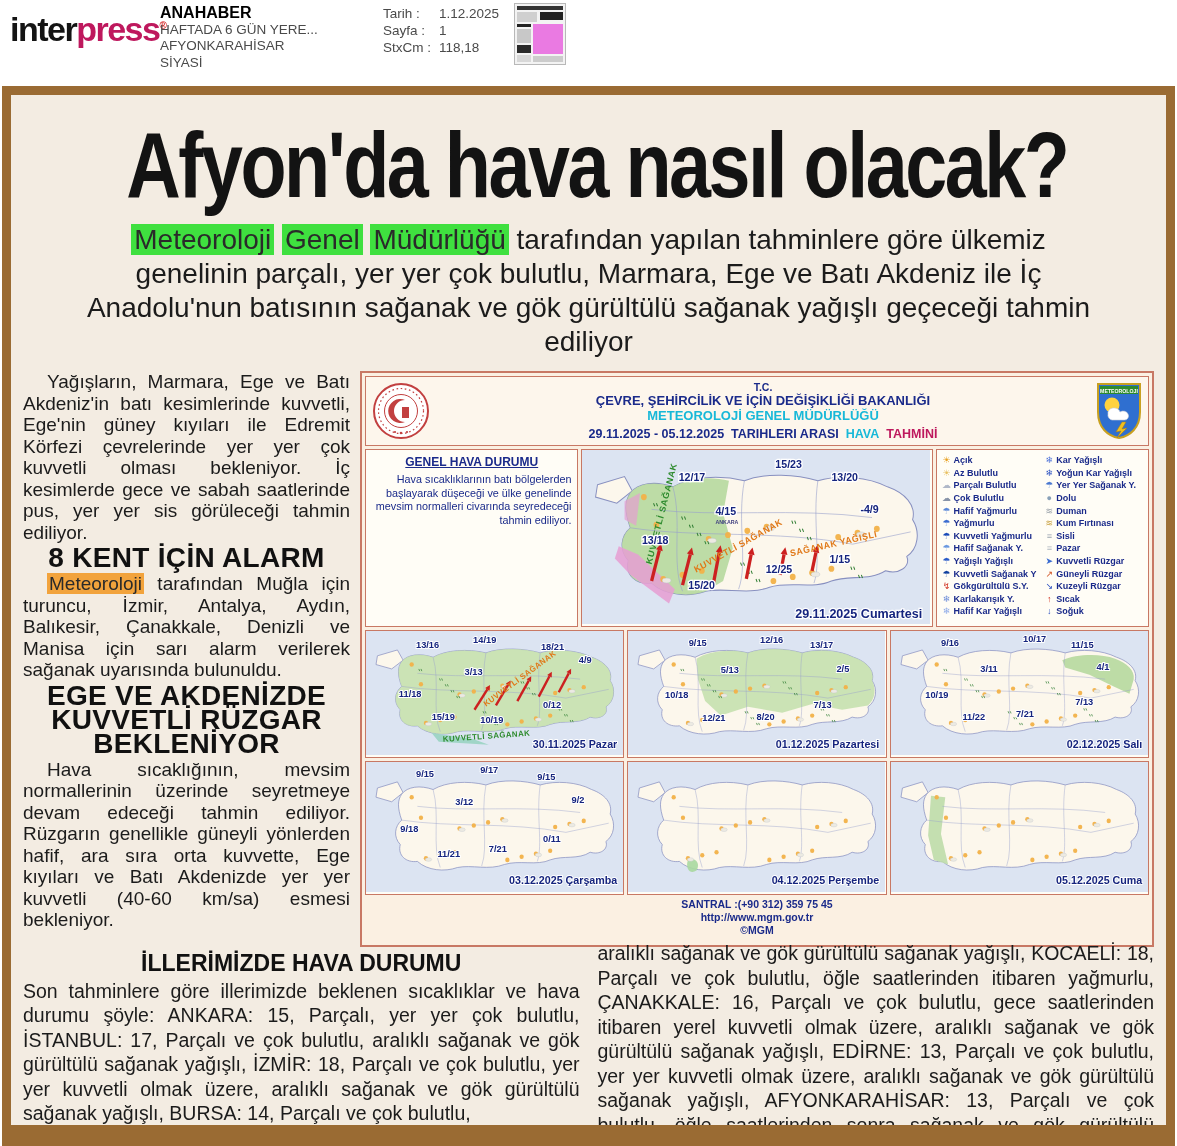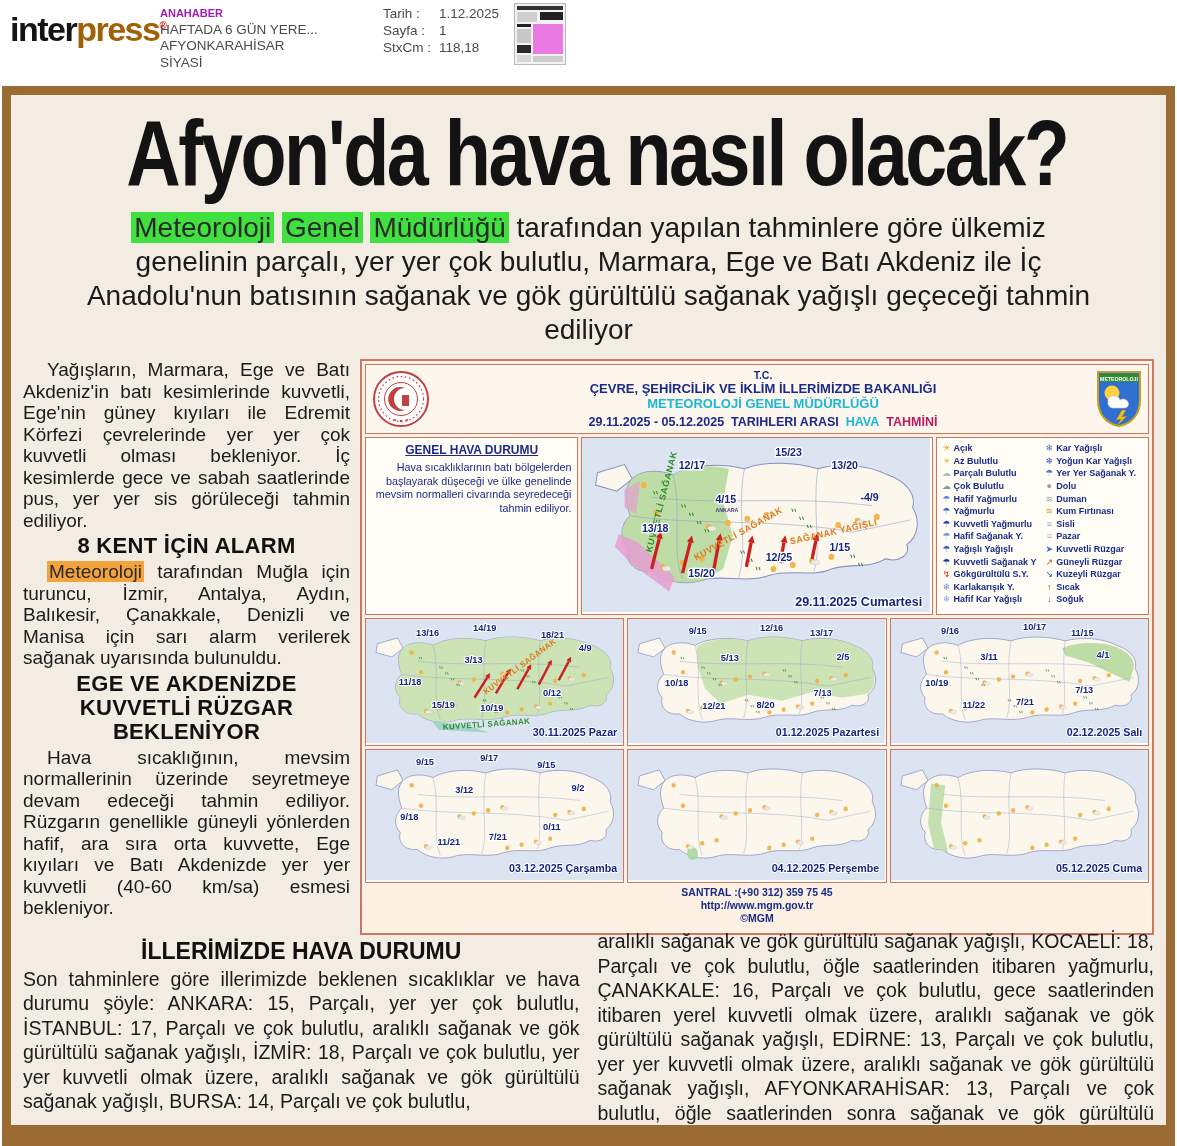--- a/index.html
+++ b/index.html
@@ -1,41 +1,41 @@
 <!DOCTYPE html>
 <html><head>
 <meta charset="utf-8">
 <style>
   html,body{margin:0;padding:0;background:#ffffff;}
   .page{position:relative;width:1177px;height:1146px;background:#ffffff;overflow:hidden;
         font-family:"Liberation Sans",sans-serif;}
   
   .clip-header{position:absolute;top:0;left:0;right:0;height:86px;background:#fff;}
   .ip-logo{position:absolute;left:10px;top:10px;font-size:34px;font-weight:bold;letter-spacing:-1.5px;}
-  .ip-black{color:#141414}.ip-red{color:#a16207}
+  .ip-black{color:#141414}.ip-red{color:#be185d}
   .ip-reg{font-size:10px;color:#d42020;vertical-align:super}
   .src{position:absolute;left:160px;top:5px;font-size:13.5px;color:#4a4a4a;line-height:16.5px;}
-  .src .src-name{font-weight:bold;color:#a21caf;font-size:11px;}
+  .src .src-name{font-weight:bold;color:#000000;font-size:16px;}
   .meta{position:absolute;left:383px;top:5px;font-size:13.5px;color:#4a4a4a;line-height:17px;}
   .meta-row{display:flex}.meta-lab{width:56px}.meta-val{}
   .thumb{position:absolute;left:514px;top:3px;}
   
   .frame{position:absolute;top:86px;left:2px;width:1173px;height:1060px;background:#f3ece2;
          border:9px solid #9a6b33;border-bottom-width:21px;box-sizing:border-box;}
-  .inner{position:relative;width:100%;height:100%;padding:8px 12px;box-sizing:border-box;overflow:hidden;}
+  .inner{position:relative;width:100%;height:100%;padding:20px 12px;box-sizing:border-box;overflow:hidden;}
   .headline{text-align:center;margin:2px 0 4px;height:102px;}
   .headline span{display:inline-block;font-size:92px;font-weight:bold;color:#131313;letter-spacing:-3px;
                  transform:scaleX(0.82);transform-origin:center;white-space:nowrap;line-height:1.05;}
   .lede{font-size:28px;line-height:34px;color:#1b1b1b;text-align:center;margin:0 58px 12px;}
   .hl-green{background:#3fe03f;color:#2a2a2a;padding:0 3px;}
   .hl-orange{background:#f2a33c;color:#2a2a2a;padding:0 2px;}
   .body-row{display:flex;align-items:flex-start;}
   .leftcol{width:332px;margin-right:10px;font-size:19px;line-height:21.5px;color:#1b1b1b;text-align:justify;}
   .leftcol p{margin:0 0 2px;text-indent:24px;}
-  .leftcol h3{margin:3px 0;text-align:center;font-size:22px;color:#111;letter-spacing:.3px;line-height:24px;}
+  .leftcol h3{margin:3px 0;text-align:center;font-size:28px;color:#111;letter-spacing:.3px;line-height:24px;}
   
   .mapblock{width:794px;height:576px;background:#fbf0e2;border:2px solid #c87864;padding:3px;box-sizing:border-box;}
   .map-head{display:flex;height:70px;border:1.5px solid #c87864;box-sizing:border-box;background:#fdf6ec;
             padding:2px 6px;align-items:center;}
   .mh-center{flex:1;text-align:center;color:#1a2a8a;font-weight:bold;}
   .mh1{font-size:10.5px}.mh2{font-size:13px}.mh3{font-size:13px;color:#18b8d8}
   .mh4{font-size:12.5px;margin-top:4px}
   .mh4 .cy{color:#18b8d8}.mh4 .yl{color:#be185d}
   .map-rowA{display:flex;height:178px;margin-top:3px;}
   .box{border:1.5px solid #c87864;box-sizing:border-box;background:#fffdf6;}
@@ -137,21 +137,21 @@
               <circle cx="29" cy="29" r="22.5" fill="none" stroke="#c24040" stroke-width="1.2" stroke-dasharray="1.6,2.6"></circle>
               <circle cx="29" cy="29" r="16.5" fill="none" stroke="#c24040" stroke-width="1"></circle>
               <path d="M33,18 A12,12 0 1 0 33,40 A9.5,9.5 0 1 1 33,18 Z" fill="#c24040"></path>
               <rect x="30" y="25" width="7" height="11" fill="#c24040"></rect>
               <circle cx="29" cy="51" r="1.3" fill="#c24040"></circle>
                 <circle cx="23" cy="50" r="1.1" fill="#c24040"></circle>
                 <circle cx="35" cy="50" r="1.1" fill="#c24040"></circle>
             </svg>
             <div class="mh-center">
               <div class="mh1">T.C.</div>
-              <div class="mh2">ÇEVRE, ŞEHİRCİLİK VE İKLİM İLLERİMİZDE BAKANLIĞI</div>
+              <div class="mh2">ÇEVRE, ŞEHİRCİLİK VE İÇİN DEĞİŞİKLİĞİ BAKANLIĞI</div>
               <div class="mh3">METEOROLOJİ GENEL MÜDÜRLÜĞÜ</div>
               <div class="mh4">
                 <span>29.11.2025 - 05.12.2025</span>&nbsp;
                 <span>TARIHLERI ARASI</span>&nbsp;
                 <span class="cy">HAVA</span>&nbsp;
                 <span class="yl">TAHMİNİ</span>
               </div>
             </div>
             <svg width="46" height="58" viewBox="0 0 46 58">
               <path d="M2,2 H44 V30 C44,46 34,54 23,56 C12,54 2,46 2,30 Z" fill="#2f6fd0" stroke="#c8a020" stroke-width="2"></path>

